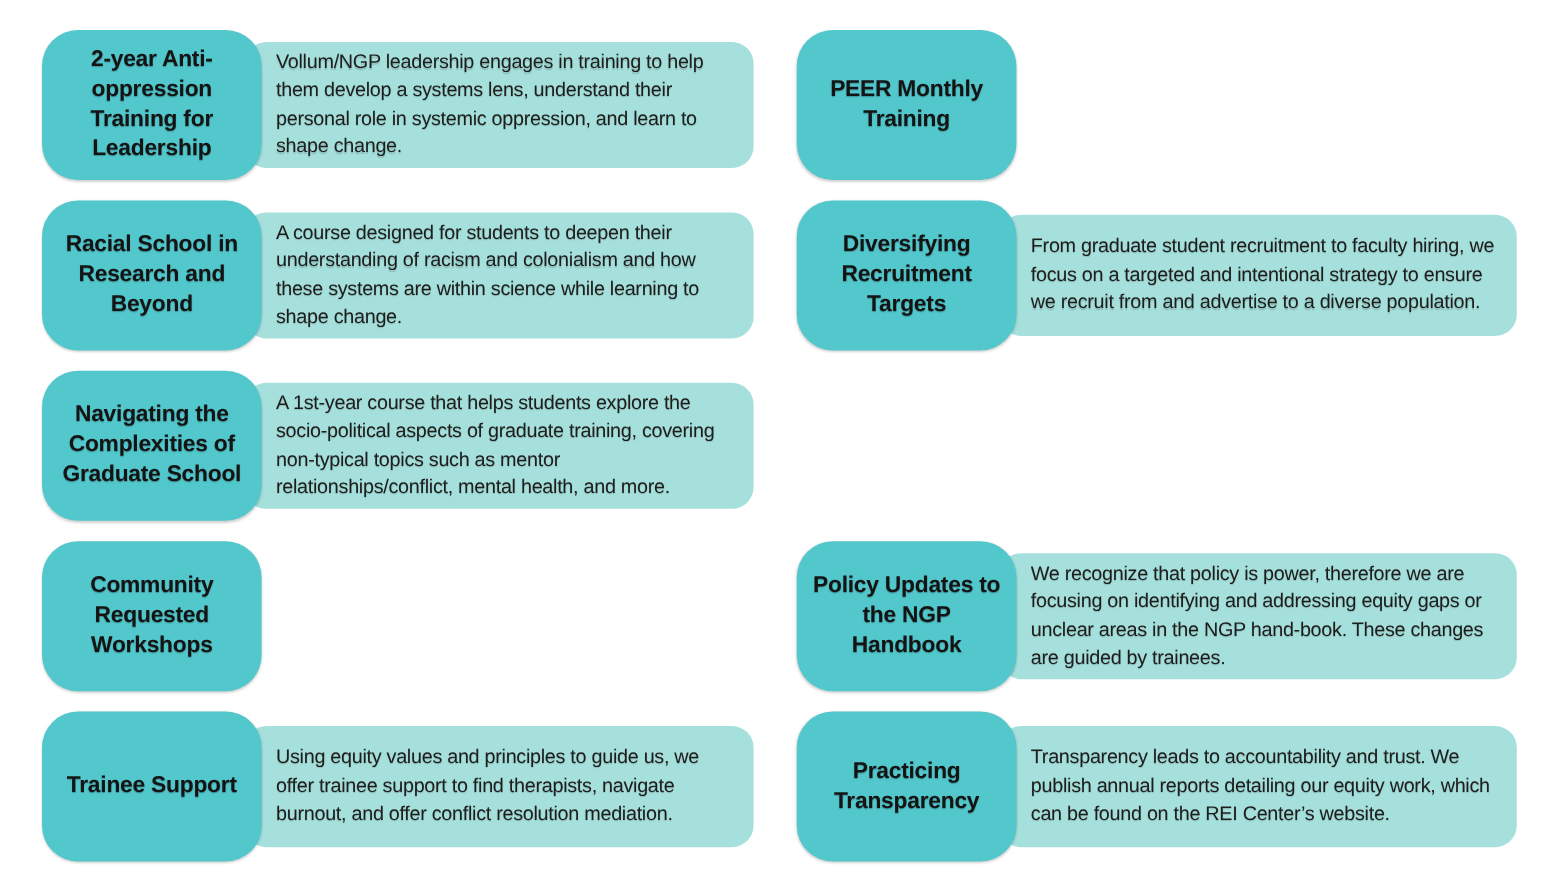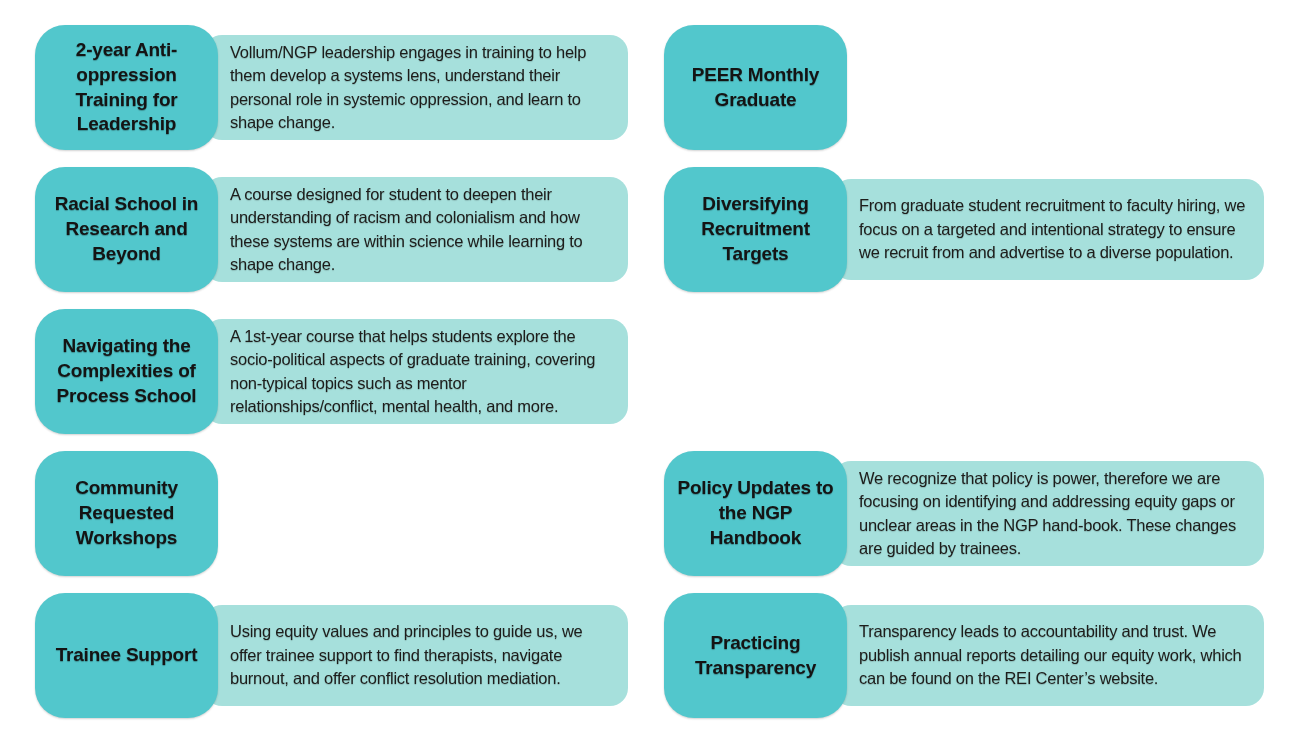--- a/index.html
+++ b/index.html
@@ -66,27 +66,27 @@
         <div class="desc-box">
           <span class="desc">Vollum/NGP leadership engages in training to help them develop a systems lens, understand their personal role in systemic oppression, and learn to shape change.</span>
         </div>
       </div>
 
       <div class="card">
         <div class="label-box">
           <span class="title">Racial School in Research and Beyond</span>
         </div>
         <div class="desc-box">
-          <span class="desc">A course designed for student to deepen their understanding of racism and colonialism and how these systems are within science while learning to shape change.</span>
+          <span class="desc">A course designed for students to deepen their understanding of racism and colonialism and how these systems are within science while learning to shape change.</span>
         </div>
       </div>
 
       <div class="card">
         <div class="label-box">
-          <span class="title">Navigating the Complexities of Process School</span>
+          <span class="title">Navigating the Complexities of Graduate School</span>
         </div>
         <div class="desc-box">
           <span class="desc">A 1st-year course that helps students explore the socio-political aspects of graduate training, covering non-typical topics such as mentor relationships/conflict, mental health, and more.</span>
         </div>
       </div>
 
       <div class="card">
         <div class="label-box">
           <span class="title">Community Requested Workshops</span>
         </div>
@@ -100,21 +100,21 @@
           <span class="desc">Using equity values and principles to guide us, we offer trainee support to find therapists, navigate burnout, and offer conflict resolution mediation.</span>
         </div>
       </div>
 
     </div>
 
     <div class="col col-right">
 
       <div class="card">
         <div class="label-box">
-          <span class="title">PEER Monthly Graduate</span>
+          <span class="title">PEER Monthly Training</span>
         </div>
       </div>
 
       <div class="card">
         <div class="label-box">
           <span class="title">Diversifying Recruitment Targets</span>
         </div>
         <div class="desc-box">
           <span class="desc">From graduate student recruitment to faculty hiring, we focus on a targeted and intentional strategy to ensure we recruit from and advertise to a diverse population.</span>
         </div>

